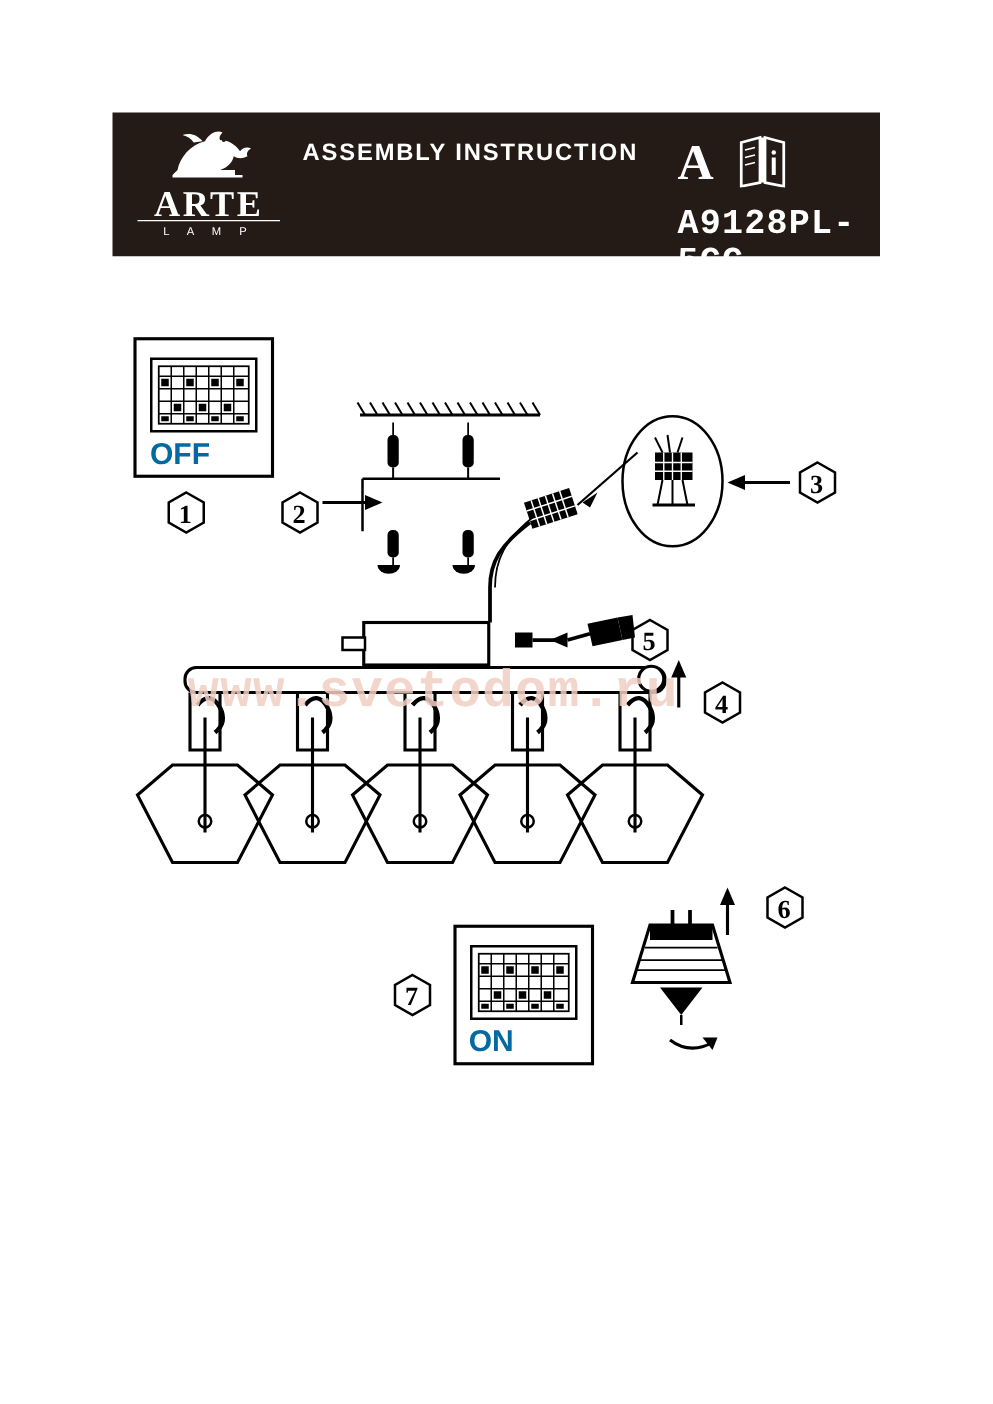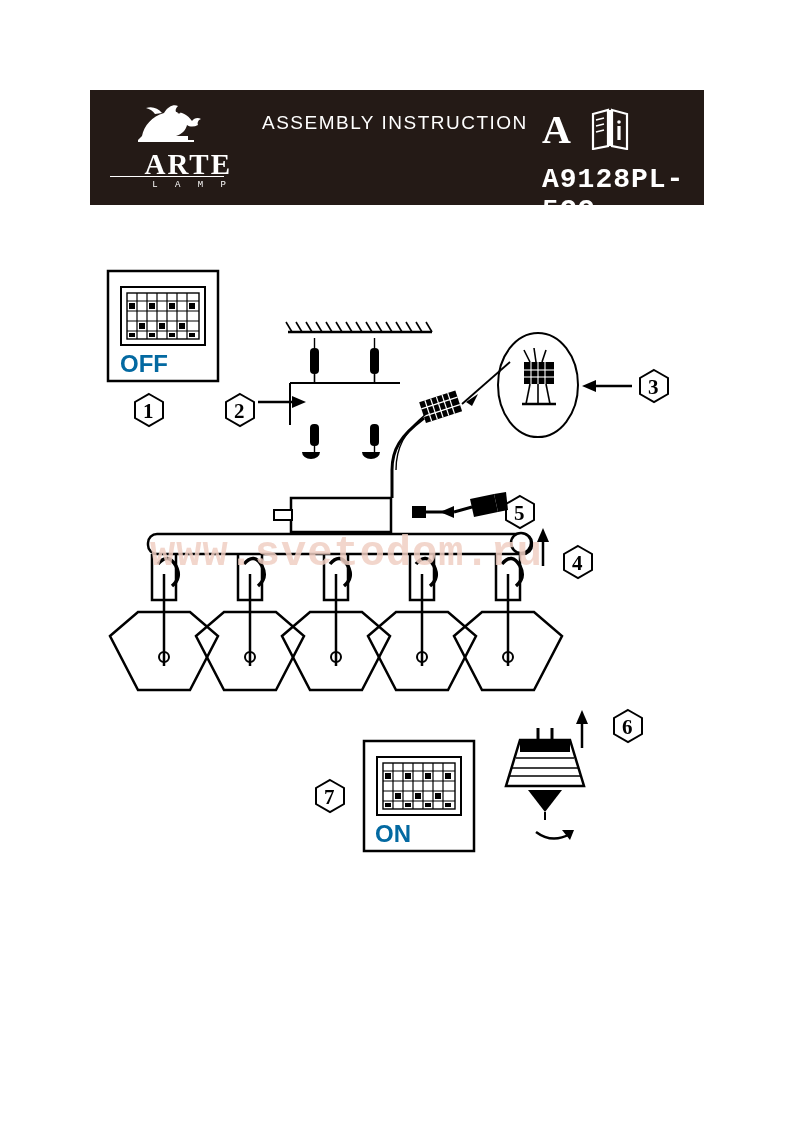--- a/index.html
+++ b/index.html
@@ -29,55 +29,55 @@
     background: #241a16;
     color: #ffffff;
   }
   .logo-block {
     position: absolute;
     left: 12px;
     top: 6px;
     width: 130px;
     height: 104px;
     color: #ffffff;
-    text-align: right;
+    text-align: center;
   }
   .logo-word {
     position: absolute;
     left: 0;
     top: 52px;
     width: 130px;
     font-size: 29px;
     font-weight: bold;
     letter-spacing: 2px;
     font-family: "Liberation Serif", serif;
   }
   .logo-sub {
     position: absolute;
     left: 0;
     top: 84px;
     width: 130px;
     font-size: 9px;
     letter-spacing: 6px;
-    font-family: Liberation Mono, monospace;
+    font-family: Liberation Sans, sans-serif;
   }
   .logo-rule {
     position: absolute;
     left: 8px;
     top: 80px;
     width: 114px;
     height: 1px;
     background: #ffffff;
   }
   .header-title-en {
     position: absolute;
-    left: 172px;
+    left: 152px;
     top: 22px;
     font-size: 19px;
-    font-weight: normal;
+    font-weight: bold;
     letter-spacing: 1.5px;
   }
   .header-title-ru {
     position: absolute;
     left: 156px;
     top: 56px;
     font-size: 30px;
     font-weight: bold;
     letter-spacing: 1px;
   }

